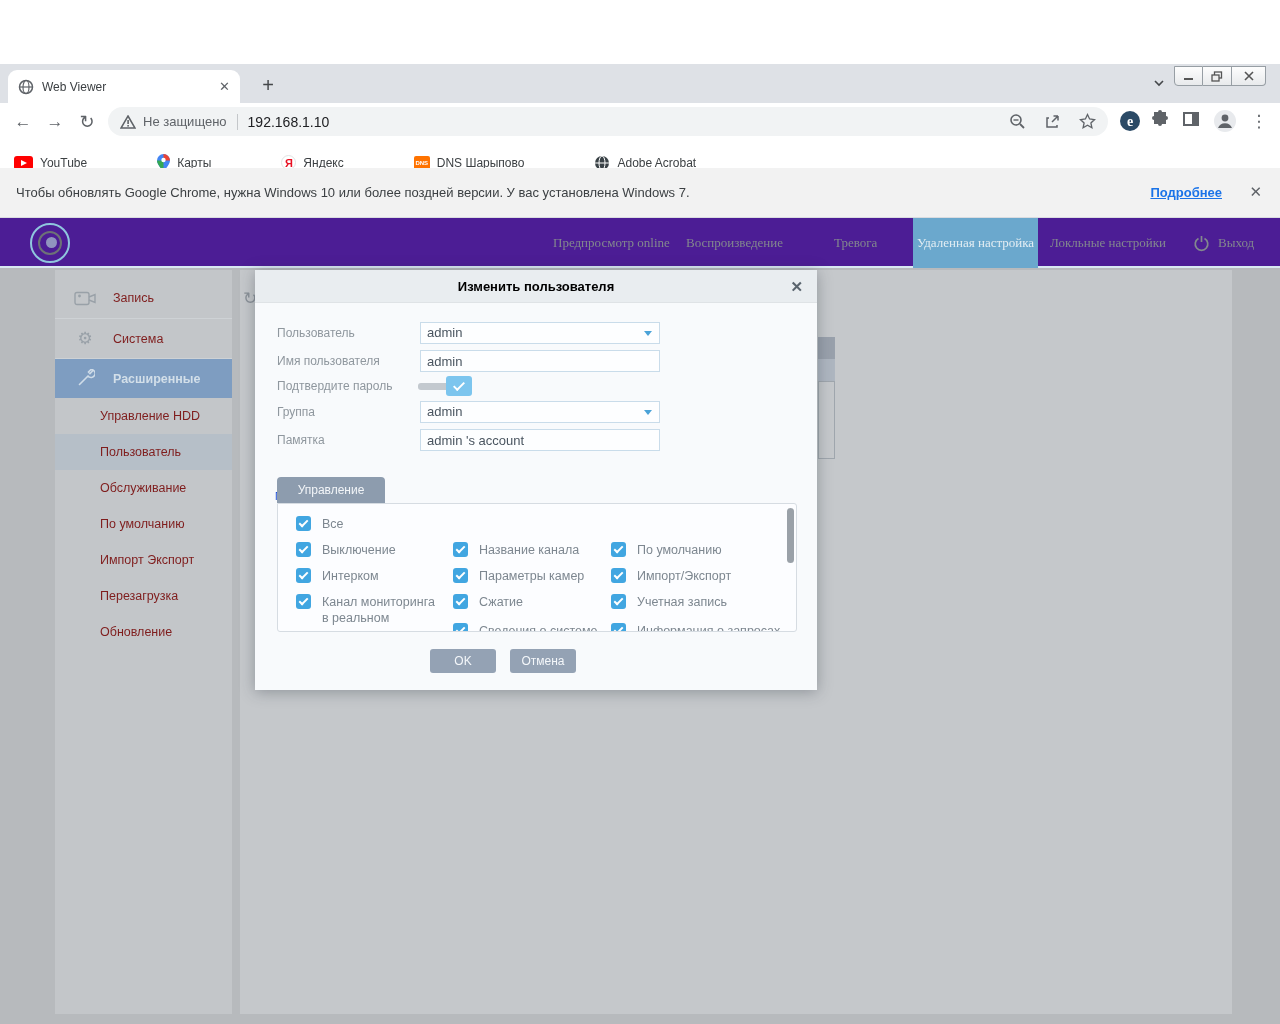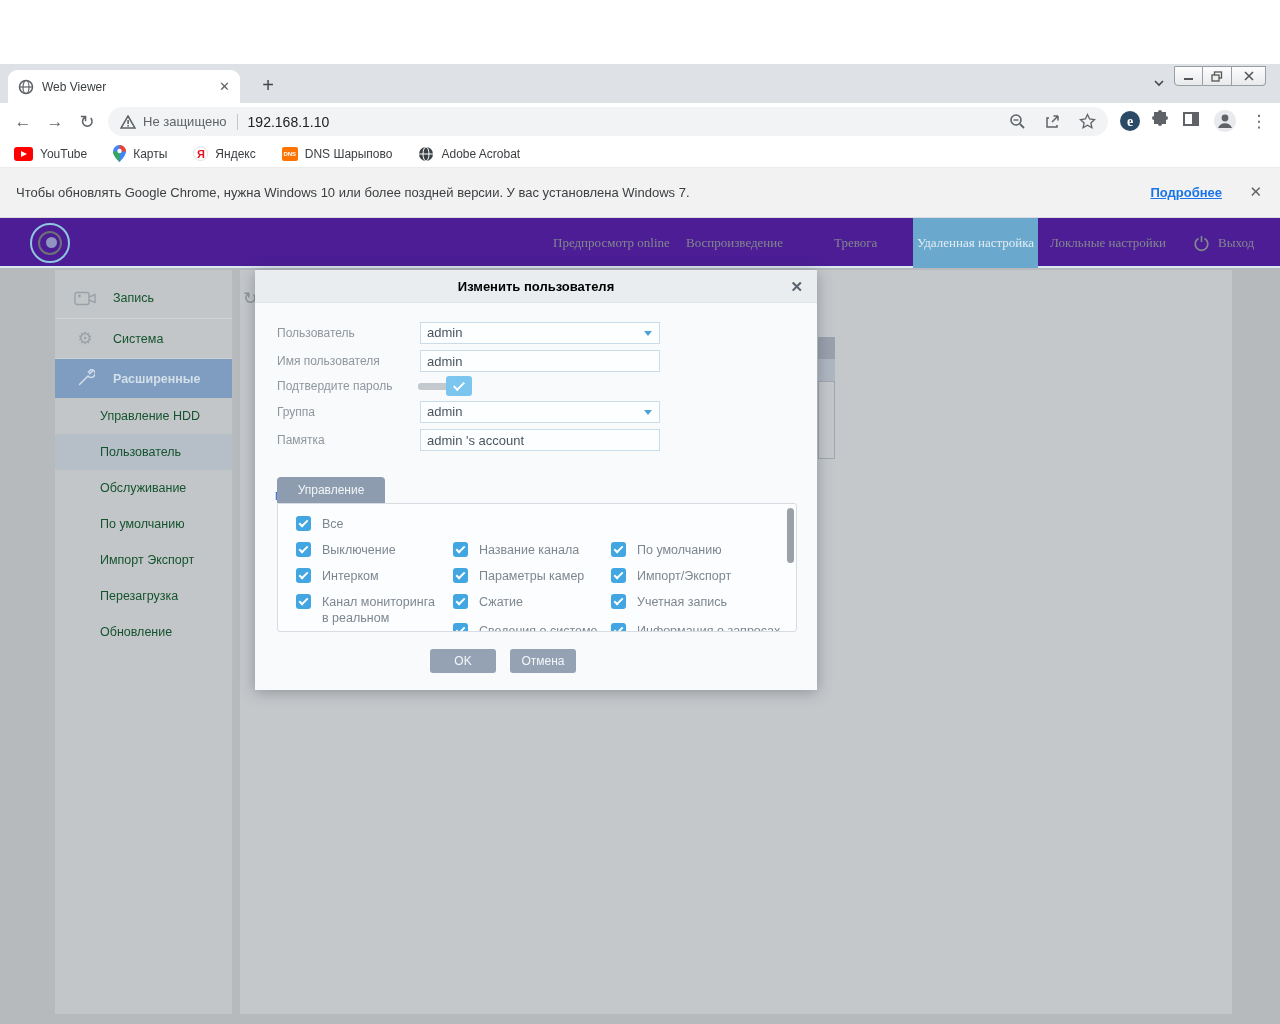--- a/index.html
+++ b/index.html
@@ -25,22 +25,22 @@
   #toolbar { position:absolute; top:103px; left:0; width:1280px; height:37px; background:#fff; }
   .navbtn { position:absolute; top:6px; width:26px; height:26px; text-align:center; line-height:26px;
     font-size:17px; color:#5f6368; }
   #addressbar { position:absolute; top:4px; left:108px; width:1000px; height:29px; background:#f1f3f4;
     border-radius:15px; display:flex; align-items:center; padding:0 12px; }
   .addr-sec { font-size:13px; color:#5f6368; margin-left:7px; }
   .addr-div { width:1px; height:16px; background:#c4c7ca; margin:0 10px; }
   .addr-url { font-size:14px; color:#202124; flex:1; }
   .addr-ic { margin-left:18px; display:flex; align-items:center; }
 
-  #bookmarks { position:absolute; top:140px; left:0; width:1280px; height:28px; background:#fff;
-    border-bottom:1px solid #ececec; display:flex; align-items:center; padding-left:14px; }
+  #bookmarks { position:absolute; top:149px; left:0; width:1280px; height:28px; background:#fff;
+    border-bottom:1px solid #ececec; display:flex; align-items:center; padding-left:14px;gap:44px; }
   .bm { display:flex; align-items:center; margin-right:26px; }
   .bm-label { font-size:12px; color:#3c4043; margin-left:7px; }
   .bm-yt { width:19px; height:14px; background:#f00; border-radius:3px; position:relative; }
   .bm-yt::after { content:""; position:absolute; left:7px; top:4px; border-left:6px solid #fff;
     border-top:3px solid transparent; border-bottom:3px solid transparent; }
   .bm-ya { width:15px; height:15px; border-radius:50%; background:#fff; border:1px solid #e2e2e2;
     color:#e81123; font-weight:bold; font-size:11px; text-align:center; line-height:15px; }
   .bm-dns { width:16px; height:14px; background:#ff7300; border-radius:2px; color:#fff; font-weight:bold;
     font-size:6px; text-align:center; line-height:14px; }
 
@@ -62,21 +62,21 @@
   #logo .ring { position:absolute; left:6px; top:6px; width:24px; height:24px; border:2px solid #6d7277;
     border-radius:50%; }
   #logo .core { position:absolute; left:14px; top:12px; width:11px; height:11px; background:#9094bf;
     border-radius:50%; }
 
   #sidebar { position:absolute; left:55px; top:52px; width:177px; height:744px; background:#c3c6c9;
     padding-top:8px; }
   .sb-item { position:relative; height:40px; display:flex; align-items:center; border-top:1px solid #ced2d5; }
   .sb-item:first-child { border-top:none; }
   .sb-item .sb-ic { width:24px; margin-left:18px; display:flex; justify-content:center; }
-  .sb-label { font-size:12.5px; color:#14532d; margin-left:16px; }
+  .sb-label { font-size:12.5px; color:#7f1d1d; margin-left:16px; }
   .sb-sub { height:36px; border-top:none; }
   .sb-sub .sb-label { margin-left:45px; }
   .sb-active { background:#7e9dc1;font-weight:bold; }
   .sb-active .sb-label { color:#d3dfe9; }
   .sb-selected { background:#b6bfc8; }
   .sb-last { border-bottom:1px solid #ced2d5; }
 
   #content { position:absolute; left:240px; top:52px; width:992px; height:744px; background:#c5c8cb; }
   .refresh-part { position:absolute; left:3px; top:18px; font-size:17px; color:#8b9299; }
   .tbl-h { position:absolute; left:578px; top:67px; width:17px; height:22px; background:#99a1ac; }

